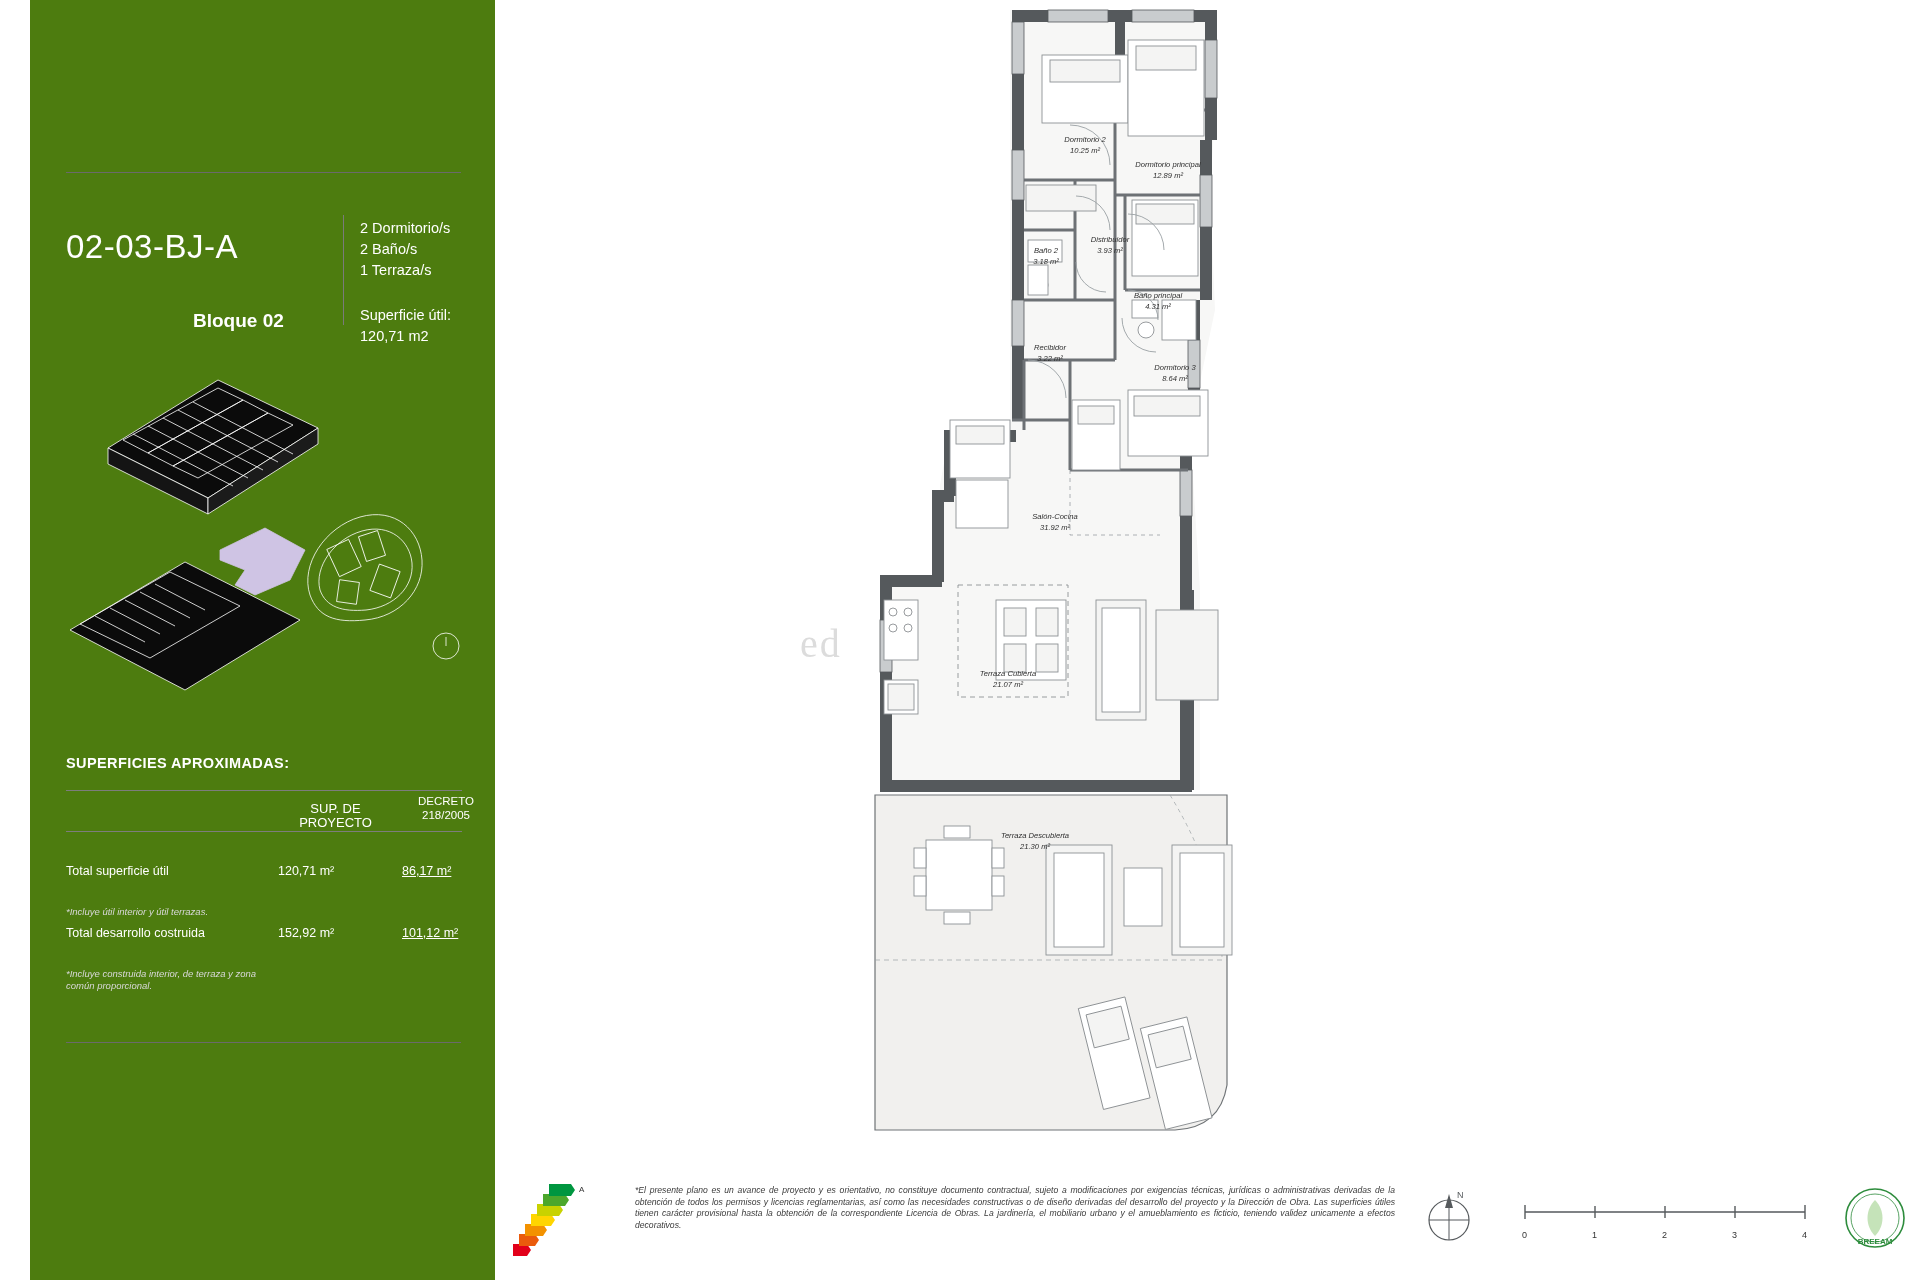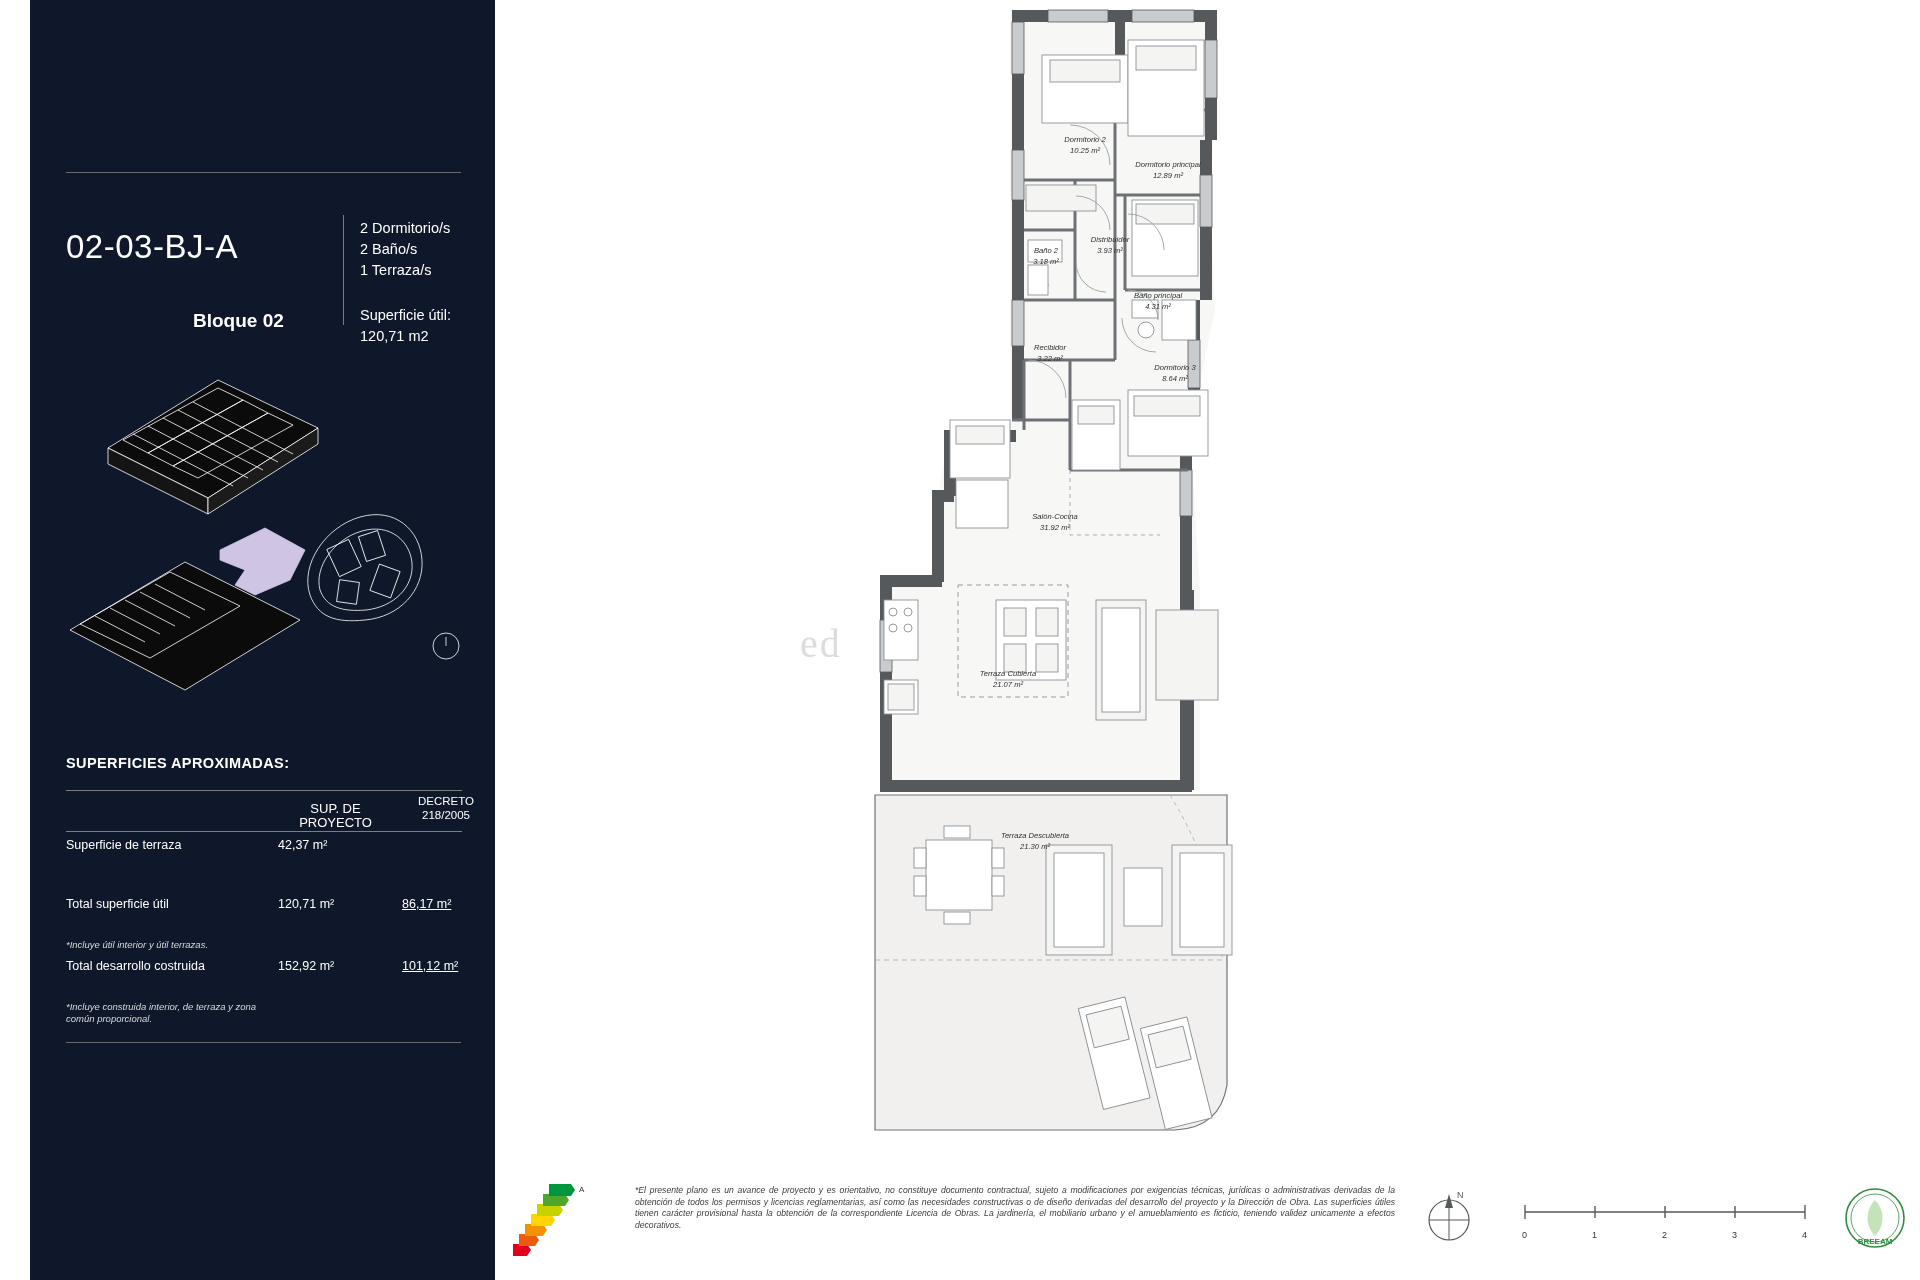--- a/index.html
+++ b/index.html
@@ -1,20 +1,20 @@
 <!DOCTYPE html>
 <html><head>
 <meta charset="utf-8">
 <style>
   html,body{margin:0;padding:0;background:#ffffff;}
   body{width:1920px;height:1280px;font-family:"Liberation Sans",sans-serif;overflow:hidden;position:relative;}
   .page{position:absolute;left:0;top:0;width:1920px;height:1280px;background:#ffffff;}
 
   
-  .sidebar{position:absolute;left:30px;top:0;width:465px;height:1280px;background:#0f172a;color:#ffffff;}
+  .sidebar{position:absolute;left:30px;top:0;width:465px;height:1280px;background:#4d7c0f;color:#ffffff;}
   .rule{position:absolute;background:#6a6a6a;height:1px;}
   .rule-top{left:36px;top:172px;width:395px;}
   .rule-bot{left:36px;top:1042px;width:395px;}
 
   .unit-code{position:absolute;left:36px;top:228px;font-size:33px;letter-spacing:.5px;font-weight:400;}
   .bloque{position:absolute;left:163px;top:310px;font-size:19px;font-weight:700;}
   .vsep{position:absolute;left:313px;top:215px;width:1px;height:110px;background:#7a7a7a;}
   .specs{position:absolute;left:330px;top:218px;font-size:14.5px;line-height:21px;}
   .sup-util{position:absolute;left:330px;top:305px;font-size:14.5px;line-height:21px;}
 
@@ -153,25 +153,20 @@
           <div>SUP. DE</div>
           <div>PROYECTO</div>
         </div>
         <div class="c2">
           <div>DECRETO</div>
           <div>218/2005</div>
         </div>
       </div>
       <div class="hr"></div>
 
-      <div class="row">
-        <div class="lbl">Superficie de terraza</div>
-        <div class="v1">42,37  m²</div>
-        <div class="v2"></div>
-      </div>
 
       <div class="row tall" style="margin-top:26px;">
         <div class="lbl">Total superficie útil</div>
         <div class="v1">120,71  m²</div>
         <div class="v2">86,17  m²</div>
         <div class="note">*Incluye útil interior y útil terrazas.</div>
       </div>
 
       <div class="row tall2" style="margin-top:12px;">
         <div class="lbl">Total desarrollo costruida</div>

